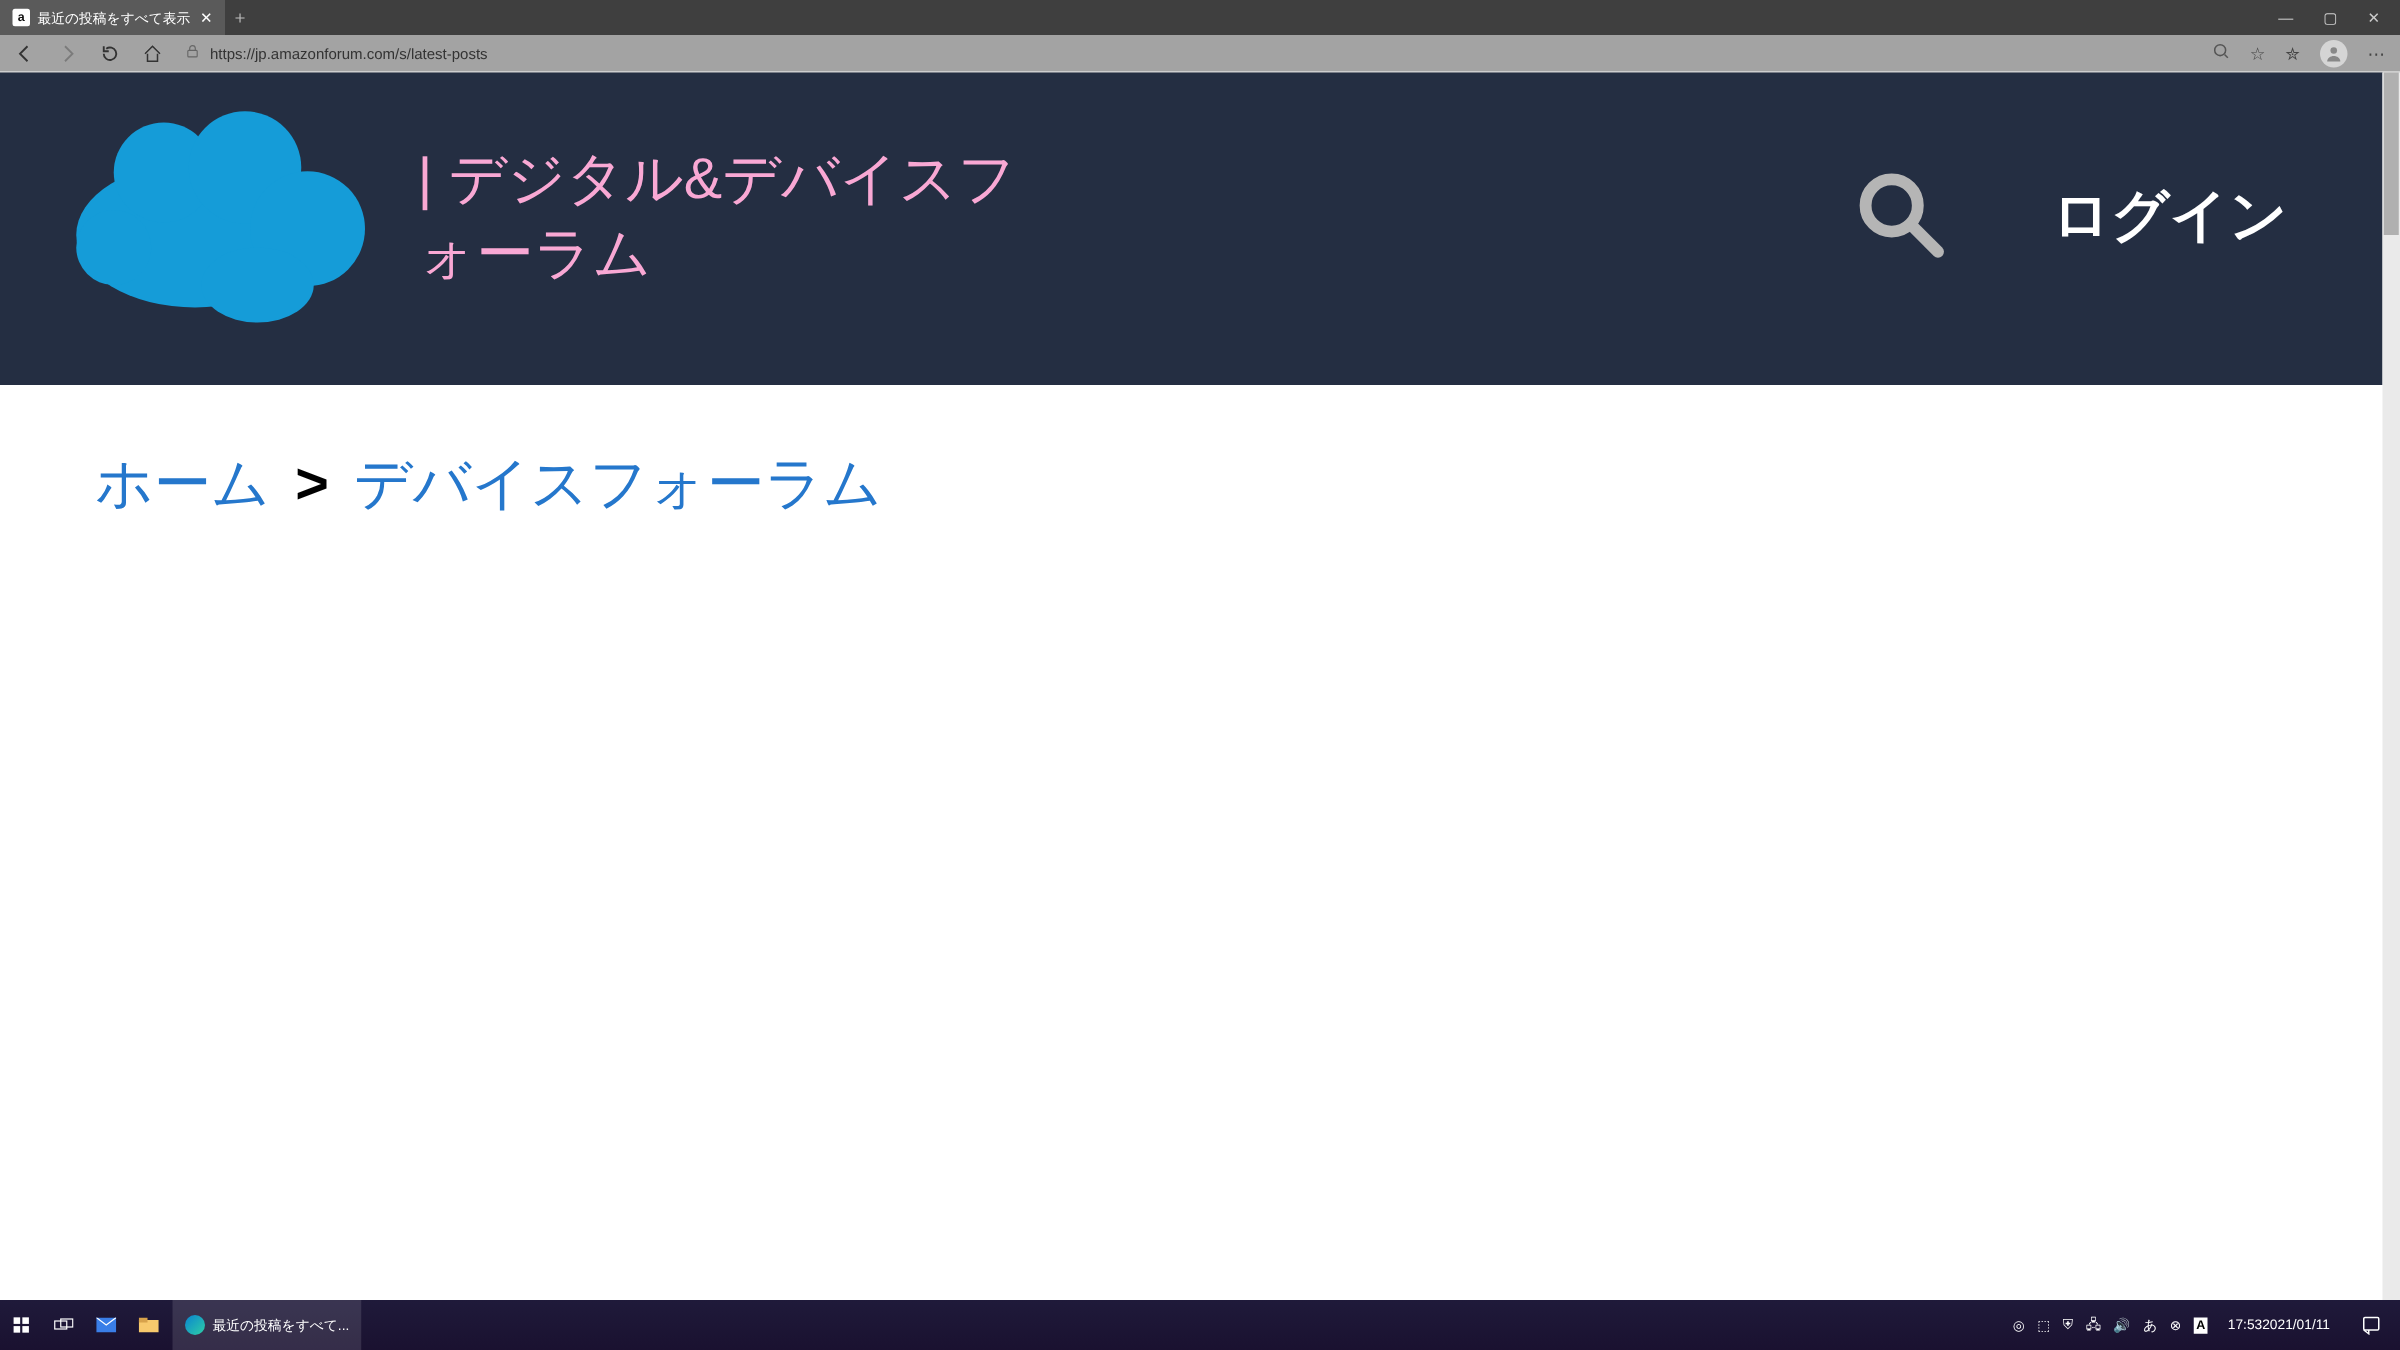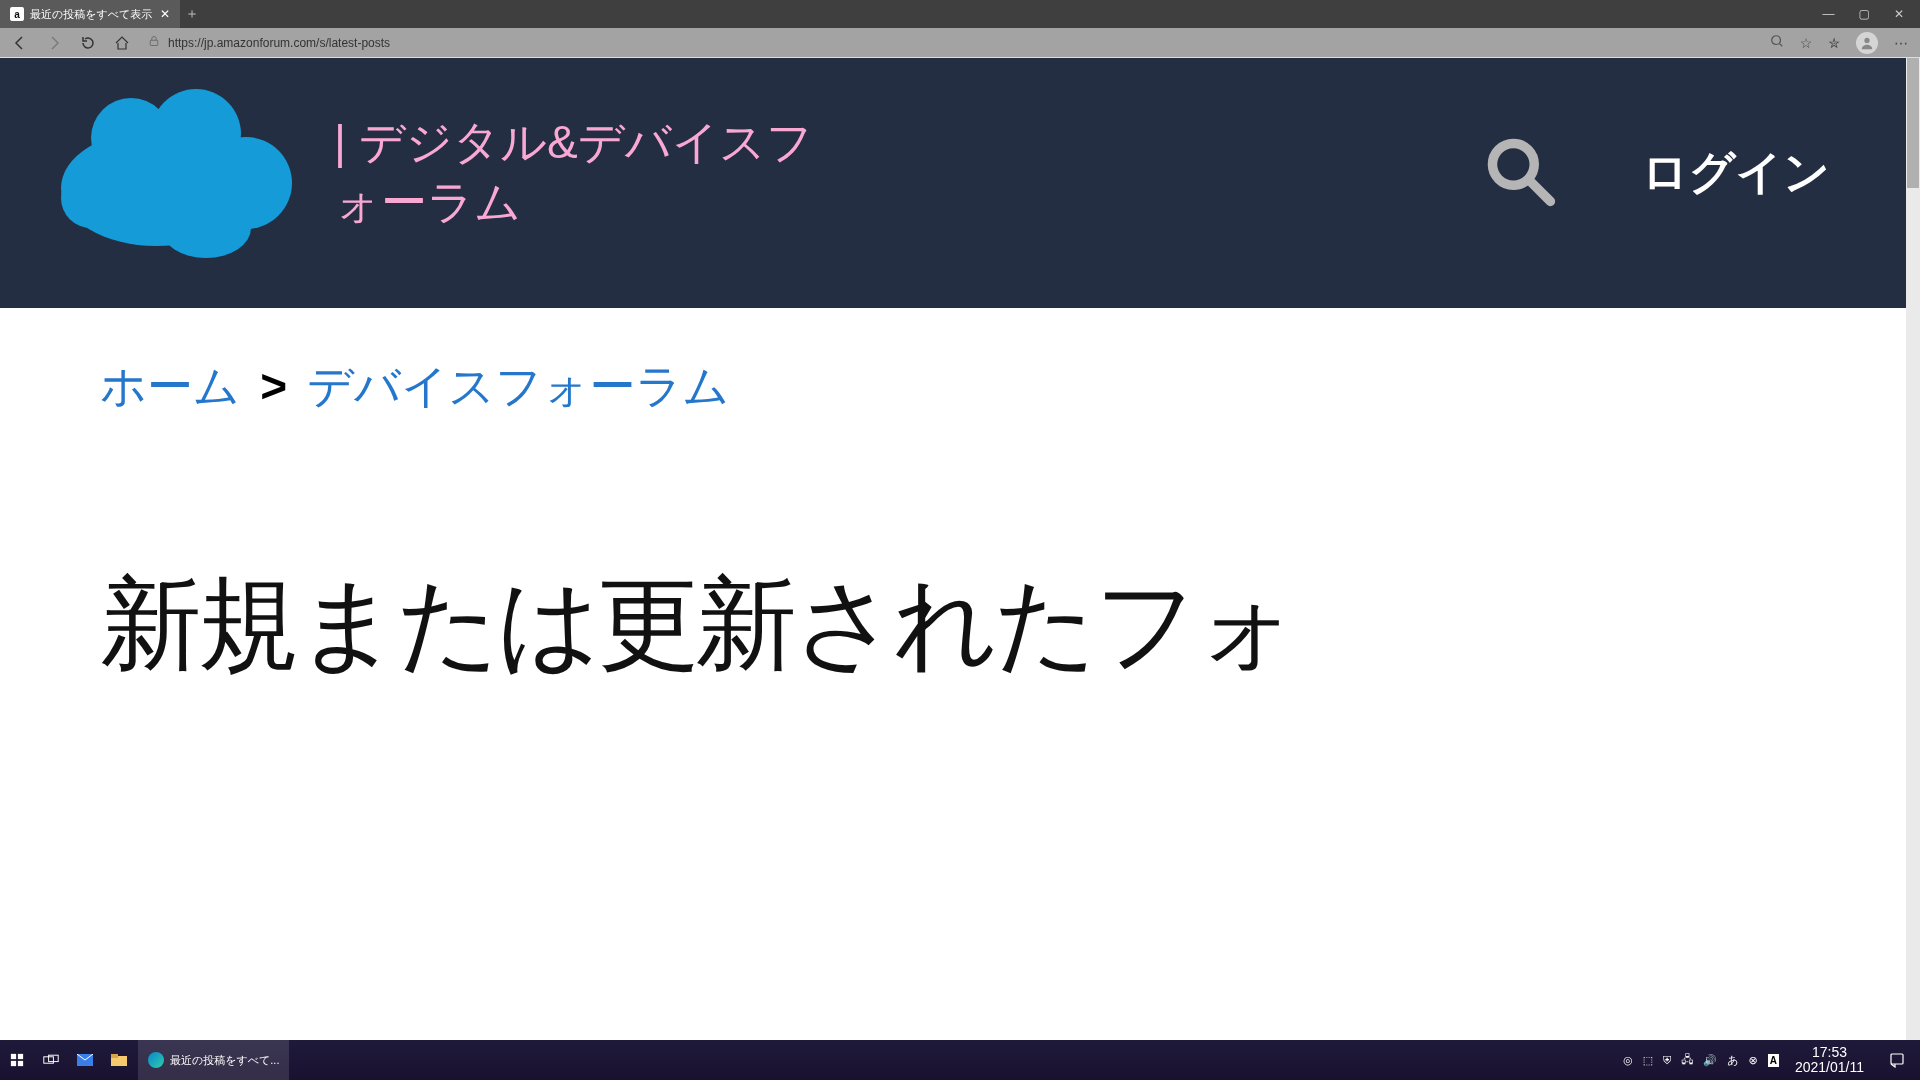--- a/index.html
+++ b/index.html
@@ -28,32 +28,32 @@
 .scrollbar::before { content: ""; position: absolute; left: 1px; right: 1px; top: 0; height: 130px; background: #b0b0b0; }
 .content { width: calc(100% - 14px); }
 .hero { background: #242e42; padding: 20px 36px 40px 36px; display: flex; align-items: center; gap: 28px; }
 .cloud { width: 270px; height: 190px; position: relative; }
 .cloud svg { width: 100%; height: 100%; }
 .hero-title { font-size: 46px; color: #f9a8d4; font-weight: 400; max-width: 520px; line-height: 1.3; }
 .hero-actions { margin-left: auto; display: flex; align-items: center; gap: 84px; padding-right: 40px; }
 .searchicon { color: #b8b8b8; }
 .login { font-size: 46px; color: #fff; font-weight: 600; }
 
-.main { padding: 48px 100px; }
+.main { padding: 48px 76px; }
 .breadcrumb { font-size: 46px; color: #2577cc; display: flex; gap: 20px; align-items: baseline; }
 .breadcrumb .sep { color: #000; font-weight: bold; }
 .heading { margin-top: 150px; font-size: 102px; color: #111; letter-spacing: -4px; line-height: 1.1; font-weight: 400; }
 
 
 .taskbar { position: fixed; bottom: 0; left: 0; right: 0; height: 40px; background: linear-gradient(180deg,#1f1a3a,#1a1130); display: flex; align-items: center; color: #fff; font-size: 11px; }
 .taskbar .tbicon { width: 34px; height: 40px; display: inline-flex; align-items: center; justify-content: center; }
 .taskbtn { height: 48px; background: rgba(255,255,255,0.12); display: flex; align-items: center; gap: 6px; padding: 0 10px; border-radius: 2px; margin-left: 2px; }
 .taskbtn .edge { width: 16px; height: 16px; border-radius: 50%; background: linear-gradient(135deg,#0a84d1,#2ecfa5); }
 .tray { margin-left: auto; display: flex; align-items: center; gap: 10px; padding-right: 6px; }
-.tray .clock { display: flex; flex-direction: column; align-items: center; line-height: 1.1; padding: 0 6px; font-size: 14px; }
+.tray .clock { display: flex; flex-direction: row; align-items: flex-end; line-height: 1.1; padding: 0 6px; font-size: 11px; }
 </style>
 </head>
 <body>
 
 <div class="titlebar">
   <div class="tabs">
     <div class="tab">
       <span class="favicon">a</span>
       <span>最近の投稿をすべて表示</span>
       <span class="closex">✕</span>
@@ -141,21 +141,20 @@
         <span class="login">ログイン</span>
       </div>
     </div>
 
     <div class="main">
       <div class="breadcrumb">
         <span>ホーム</span>
         <span class="sep">&gt;</span>
         <span>デバイスフォーラム</span>
       </div>
-      <div class="heading">新規または更新されたフォ</div>
     </div>
 
   </div>
   <div class="scrollbar"></div>
 </div>
 
 <div class="taskbar">
   <span class="tbicon">
     <svg viewBox="0 0 16 16" width="14" height="14" fill="#fff">
         <rect x="1" y="1" width="6" height="6"></rect>

